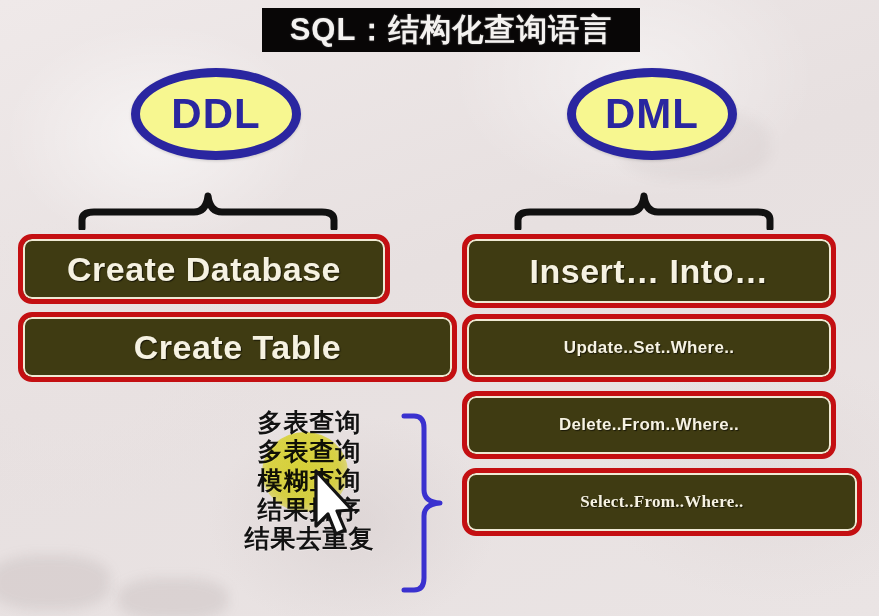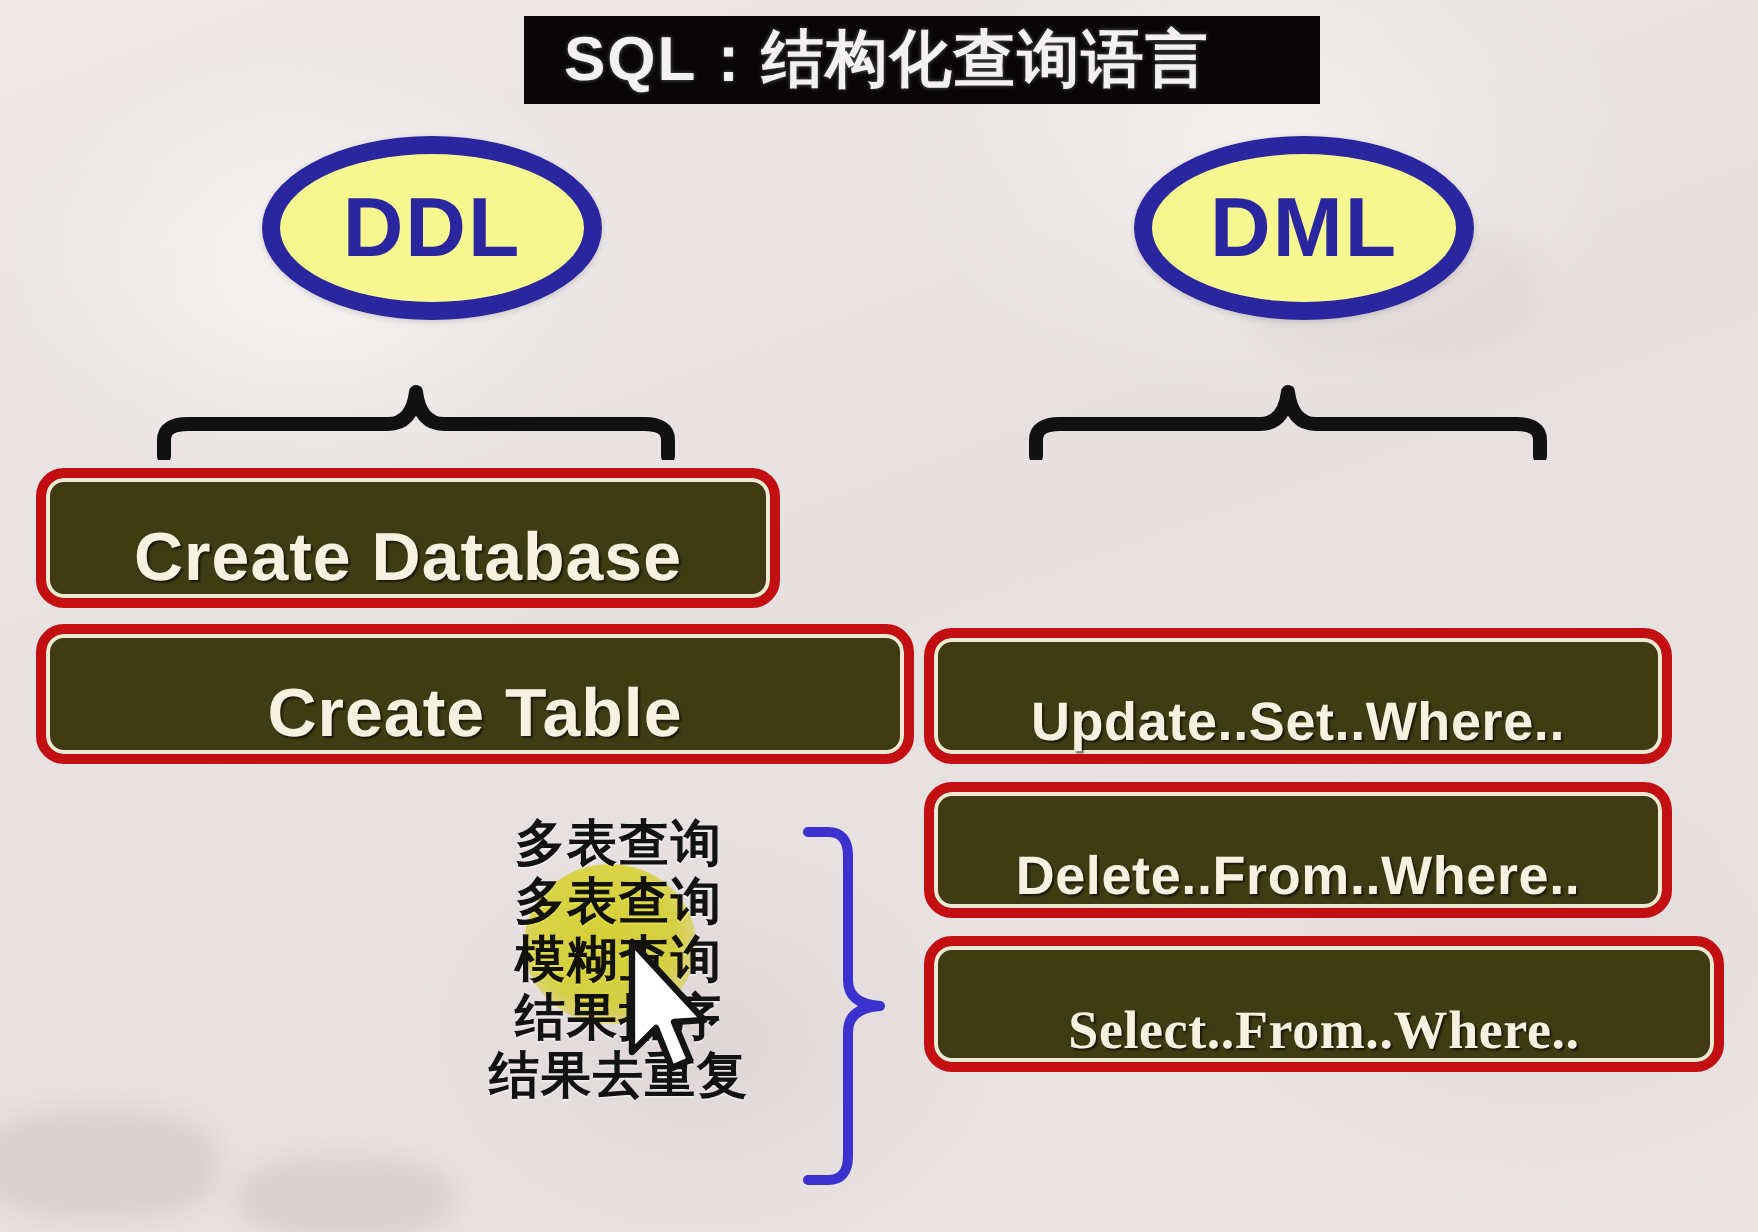--- a/index.html
+++ b/index.html
@@ -35,22 +35,21 @@
   
   .title-bar {
     position: absolute;
     left: 262px;
     top: 8px;
     width: 378px;
     height: 44px;
     background: #080606;
     display: flex;
     align-items: center;
-    justify-content: flex-start;
-    padding-left: 20px;
+    justify-content: center;
   }
   .title-text {
     color: #f4f2f0;
     font-size: 31px;
     font-weight: bold;
     letter-spacing: 1px;
     white-space: nowrap;
     text-shadow: 0 0 2px rgba(255,255,255,0.35);
   }
 
@@ -82,32 +81,32 @@
   #brace-blue { left: 400px; top: 412px; width: 46px; height: 182px; }
 
   
   .cmd-box {
     position: absolute;
     background: #3f3b12;
     border: 5px solid #c40f12;
     border-radius: 14px;
     box-shadow: inset 0 0 0 2px #efe9d4;
     display: flex;
-    align-items: flex-end;
+    align-items: center;
     justify-content: center;
     box-sizing: border-box;
   }
   .cmd-label {
     color: #f6f2e2;
     font-weight: bold;
     white-space: nowrap;
     text-shadow: 1px 1px 1px rgba(0,0,0,0.6);
   }
   .size-lg .cmd-label { font-size: 34px; letter-spacing: 0.5px; }
-  .size-md .cmd-label { font-size: 27px; letter-spacing: 0.3px; }
+  .size-md .cmd-label { font-size: 17px; letter-spacing: 0.3px; }
 
   #box-create-db    { left: 18px;  top: 234px; width: 372px; height: 70px; }
   #box-create-table { left: 18px;  top: 312px; width: 439px; height: 70px; }
   #box-insert       { left: 462px; top: 234px; width: 374px; height: 74px; }
   #box-update       { left: 462px; top: 314px; width: 374px; height: 68px; }
   #box-delete       { left: 462px; top: 391px; width: 374px; height: 68px; }
   #box-select       { left: 462px; top: 468px; width: 400px; height: 68px; font-family: Liberation Serif, serif; }
 
   
   #annotation-list {
@@ -181,20 +180,23 @@
     <path d="M4,4 L14,4 Q24,4 24,16 L24,78 Q24,90 40,91 Q24,92 24,104 L24,166 Q24,178 14,178 L4,178" fill="none" stroke="#3a31cf" stroke-width="5" stroke-linecap="round" stroke-linejoin="round"></path>
   </svg>
 
   <div class="cmd-box size-lg" id="box-create-db">
     <span class="cmd-label">Create Database</span>
   </div>
   <div class="cmd-box size-lg" id="box-create-table">
     <span class="cmd-label">Create Table</span>
   </div>
 
+  <div class="cmd-box size-lg" id="box-insert">
+    <span class="cmd-label">Insert… Into…</span>
+  </div>
   <div class="cmd-box size-md" id="box-update">
     <span class="cmd-label">Update..Set..Where..</span>
   </div>
   <div class="cmd-box size-md" id="box-delete">
     <span class="cmd-label">Delete..From..Where..</span>
   </div>
   <div class="cmd-box size-md" id="box-select">
     <span class="cmd-label">Select..From..Where..</span>
   </div>
 

